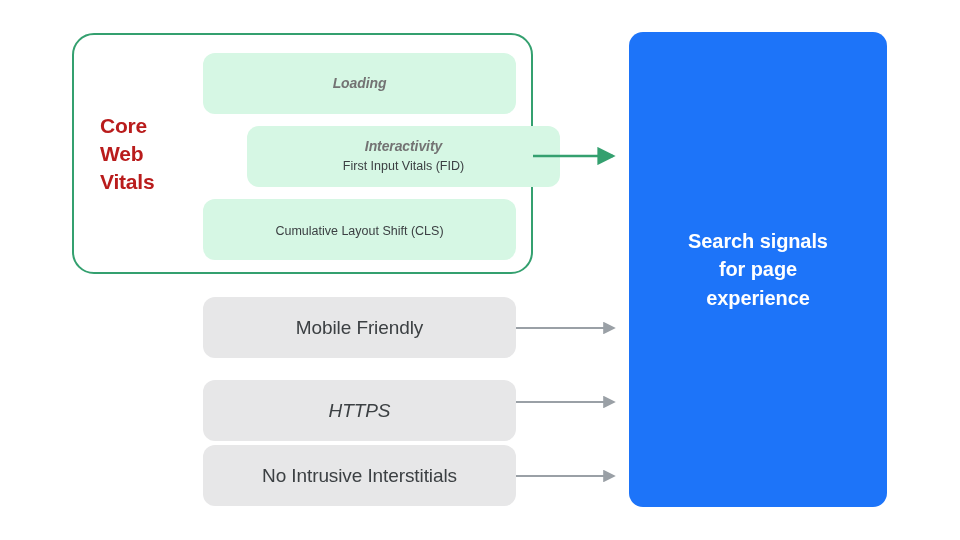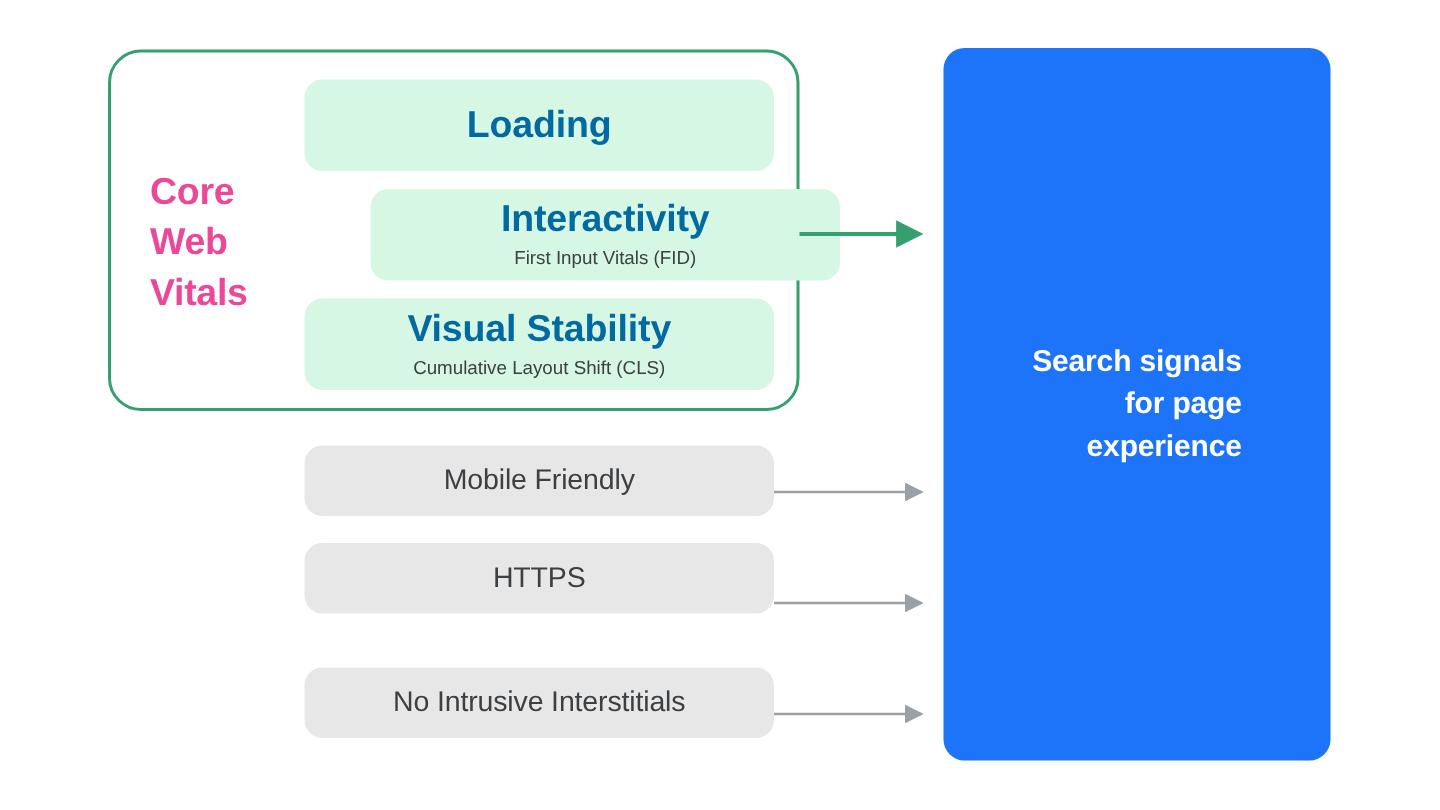--- a/index.html
+++ b/index.html
@@ -34,22 +34,22 @@
     border: 2px solid #34A06F;
     border-radius: 22px;
     background: transparent;
   }
 
   .cwv-label {
     position: absolute;
     left: 100px;
     top: 112px;
     width: 96px;
-    color: #ec4899;
-    font-size: 25px;
+    color: #b91c1c;
+    font-size: 21px;
     font-weight: bold;
     line-height: 1.33;
     letter-spacing: -0.2px;
   }
 
   
   .metric-card {
     position: absolute;
     left: 203px;
     width: 313px;
@@ -60,49 +60,50 @@
     flex-direction: column;
     align-items: center;
     justify-content: center;
     box-sizing: border-box;
   }
   .metric-card.m1 { top: 53px; }
   .metric-card.m2 { top: 126px; margin-left: 44px; }
   .metric-card.m3 { top: 199px; }
 
   .metric-title {
-    color: #0369a1;
-    font-size: 25px;
+    color: #737373;
+    font-size: 14px;
     font-weight: bold;
     line-height: 1.1;
     letter-spacing: -0.1px;
+    font-style: italic;
   }
   .metric-sub {
     color: #3C4043;
     font-size: 12.5px;
     font-weight: normal;
     line-height: 1.2;
     margin-top: 4px;
   }
 
   
   .signal-card {
     position: absolute;
     left: 203px;
     width: 313px;
-    height: 47px;
+    height: 61px;
     background: #E7E7E8;
     border-radius: 12px;
     display: flex;
     align-items: center;
     justify-content: center;
     box-sizing: border-box;
   }
   .signal-card.s1 { top: 297px; }
-  .signal-card.s2 { top: 362px; }
+  .signal-card.s2 { top: 380px; font-style: italic; }
   .signal-card.s3 { top: 445px; }
 
   .signal-label {
     color: #3C4043;
     font-size: 19px;
     font-weight: normal;
     letter-spacing: -0.1px;
   }
 
   
@@ -116,21 +117,21 @@
     border-radius: 14px;
     display: flex;
     align-items: center;
     justify-content: center;
     box-sizing: border-box;
   }
   .result-text {
     color: #ffffff;
     font-size: 20px;
     font-weight: bold;
-    text-align: right;
+    text-align: center;
     line-height: 1.42;
     letter-spacing: -0.1px;
     white-space: pre-line;
     padding: 0 26px;
   }
 
   
   .connectors {
     position: absolute;
     left: 0; top: 0;
@@ -153,21 +154,20 @@
   <div class="metric-card m1">
     <div class="metric-title">Loading</div>
   </div>
 
   <div class="metric-card m2">
     <div class="metric-title">Interactivity</div>
     <div class="metric-sub">First Input Vitals (FID)</div>
   </div>
 
   <div class="metric-card m3">
-    <div class="metric-title">Visual Stability</div>
     <div class="metric-sub">Cumulative Layout Shift (CLS)</div>
   </div>
 
   <div class="signal-card s1">
     <div class="signal-label">Mobile Friendly</div>
   </div>
 
   <div class="signal-card s2">
     <div class="signal-label">HTTPS</div>
   </div>

